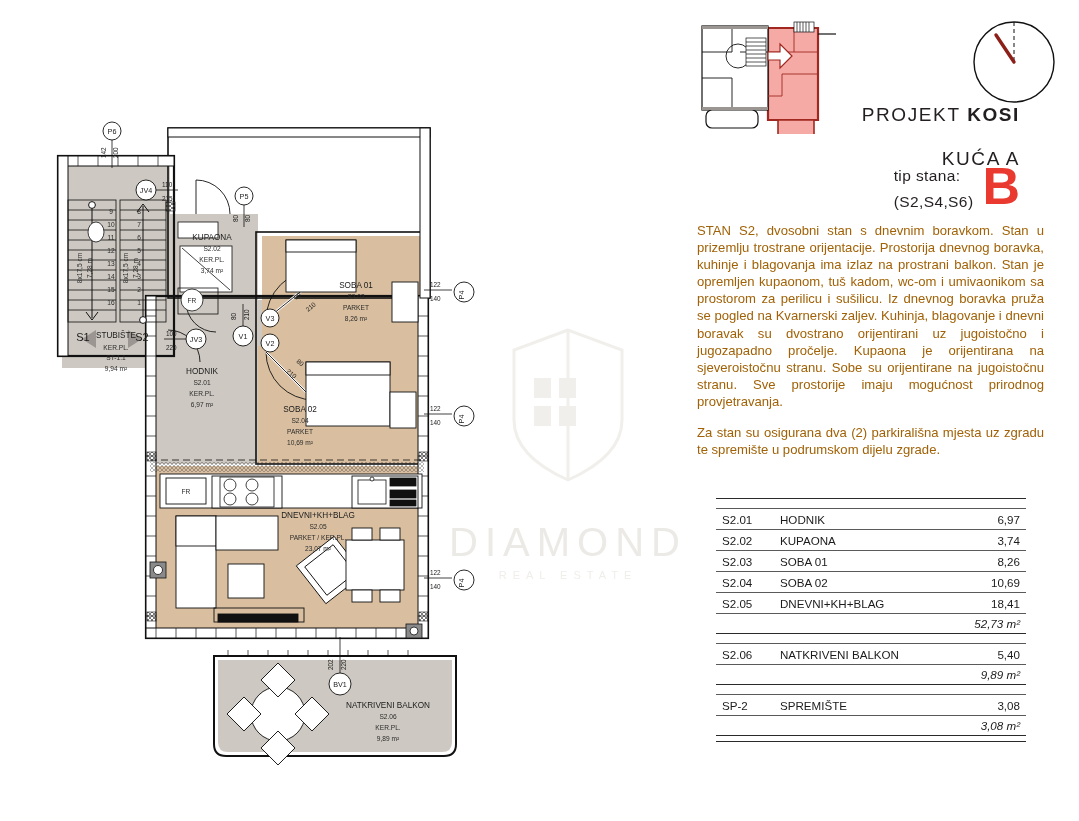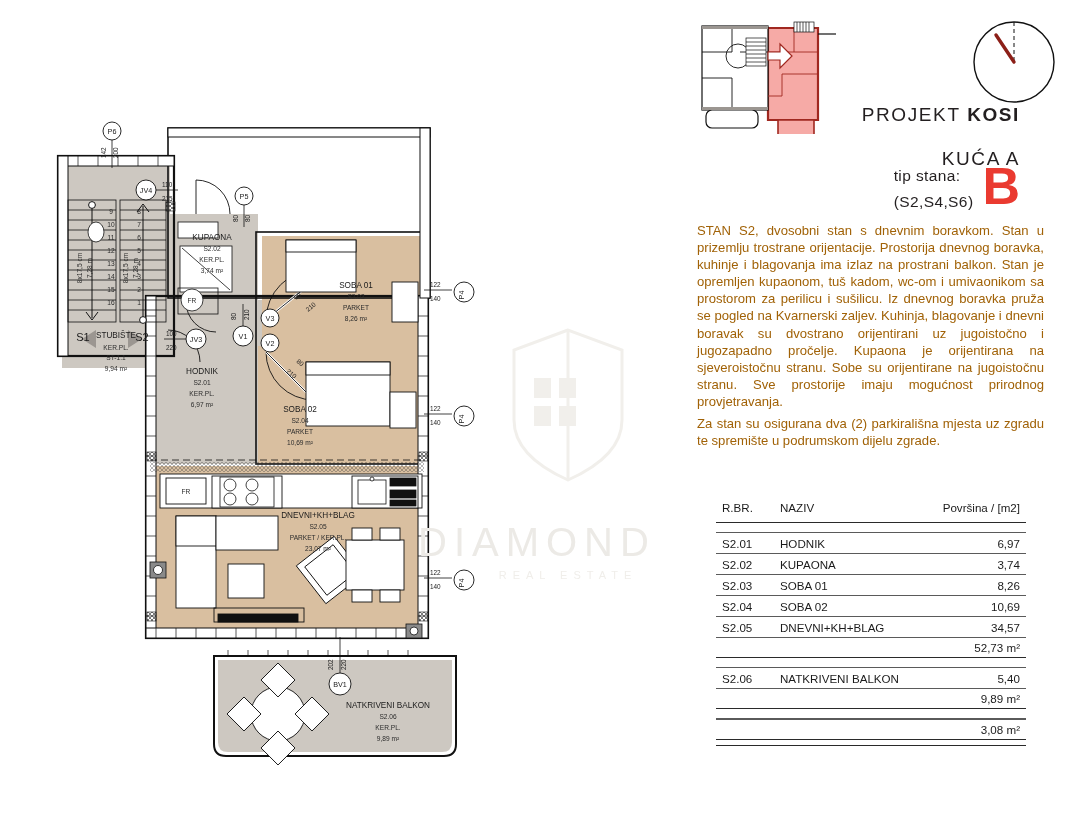--- a/index.html
+++ b/index.html
@@ -28,43 +28,43 @@
   .tip-left{padding-top:4px;}
   .tip-label{font-size:15.5px;color:#231f20;letter-spacing:.4px;}
   .tip-codes{font-size:15.5px;color:#231f20;letter-spacing:.4px;margin-top:8px;}
   .tip-B{font-size:52px;line-height:42px;font-weight:bold;color:#ea3a30;
          margin-left:9px;padding-top:2px;}
 
   
   #desc{left:697px;top:222px;width:347px;font-size:13.1px;line-height:17.1px;
         text-align:justify;color:#a16207;}
   #desc p{margin:0;}
-  #desc p.second{margin-top:5px;text-align:justify;}
+  #desc p.second{margin-top:14px;text-align:justify;}
 
   
   #tbl{left:716px;top:498px;width:310px;font-size:11.6px;color:#1b1b1b;}
   #tbl table{border-collapse:collapse;width:100%;}
   #tbl td,#tbl th{padding:0;font-weight:normal;text-align:left;
                   font-size:11.6px;line-height:15px;}
   .c-rb{width:58px;padding-left:6px!important;}
   .c-nm{width:auto;}
   .c-ar{text-align:right!important;padding-right:6px!important;}
   .hdr td{padding-bottom:7px!important;padding-top:2px!important;font-size:12px;}
   .rule td{border-bottom:1.1px solid #2a2a2a;height:0;line-height:0;font-size:0;}
   .rule-thin td{border-bottom:.8px solid #5a5a5a;height:0;line-height:0;font-size:0;}
   .gap td{height:9px;}
   .gap-s td{height:5px;}
-  .sum td{font-weight:bold;padding-top:2px!important;padding-bottom:2px!important;}
+  .sum td{font-weight:bold;padding-top:2px!important;padding-bottom:2px!important;font-style:italic;}
   .row td{padding-top:2.5px!important;padding-bottom:2.5px!important;}
 
   
   #watermark{left:418px;top:316px;width:300px;height:200px;opacity:1;
              pointer-events:none;}
   .wm-text{font-size:40px;letter-spacing:7px;color:#eceae6;font-weight:normal;
-           text-align:left;}
+           text-align:center;}
   .wm-sub{font-size:11px;letter-spacing:6px;color:#f0eeea;text-align:center;
           margin-top:4px;}
 
   
   #plan{left:0;top:0;width:700px;height:821px;}
   .plan-svg{display:block;}
 
   .rl{font-size:8.2px;fill:#1b1b1b;font-family:"Liberation Sans",sans-serif;}
   .rl-s{font-size:6.6px;fill:#2b2b2b;}
   .dim{font-size:6.4px;fill:#222;}
@@ -533,25 +533,20 @@
 </div>
 
 <div class="abs" id="desc">
   <p>STAN S2, dvosobni stan s dnevnim boravkom. Stan u prizemlju trostrane orijentacije. Prostorija dnevnog boravka, kuhinje i blagovanja ima izlaz na prostrani balkon. Stan je opremljen kupaonom, tuš kadom, wc-om i umivaonikom sa prostorom za perilicu i sušilicu. Iz dnevnog boravka pruža se pogled na Kvarnerski zaljev. Kuhinja, blagovanje i dnevni boravak su dvostrano orijentirani uz jugoistočno i jugozapadno pročelje. Kupaona je orijentirana na sjeveroistočnu stranu. Sobe su orijentirane na jugoistočnu stranu. Sve prostorije imaju mogućnost prirodnog provjetravanja.</p>
   <p class="second">Za stan su osigurana dva (2) parkirališna mjesta uz zgradu te spremište u podrumskom dijelu zgrade.</p>
 </div>
 
 <div class="abs" id="tbl">
   <table>
     <tbody>
-      <tr class="hdr">
-        <td class="c-rb">R.BR.</td>
-        <td class="c-nm">NAZIV</td>
-        <td class="c-ar">Površina / [m2]</td>
-      </tr>
       <tr class="rule">
           <td colspan="3"></td>
         </tr>
       <tr class="gap">
           <td colspan="3"></td>
         </tr>
       <tr class="rule-thin">
           <td colspan="3"></td>
         </tr>
 
@@ -583,21 +578,21 @@
         <td class="c-rb">S2.04</td>
         <td class="c-nm">SOBA 02</td>
         <td class="c-ar">10,69</td>
       </tr>
       <tr class="rule-thin">
           <td colspan="3"></td>
         </tr>
       <tr class="row">
         <td class="c-rb">S2.05</td>
         <td class="c-nm">DNEVNI+KH+BLAG</td>
-        <td class="c-ar">34,57</td>
+        <td class="c-ar">18,41</td>
       </tr>
       <tr class="rule-thin">
           <td colspan="3"></td>
         </tr>
       <tr class="sum">
         <td class="c-rb"></td>
           <td class="c-nm"></td>
         <td class="c-ar">52,73 m²</td>
       </tr>
       <tr class="rule">
@@ -626,20 +621,25 @@
       <tr class="rule">
           <td colspan="3"></td>
         </tr>
 
       <tr class="gap">
           <td colspan="3"></td>
         </tr>
       <tr class="rule-thin">
           <td colspan="3"></td>
         </tr>
+      <tr class="row">
+        <td class="c-rb">SP-2</td>
+        <td class="c-nm">SPREMIŠTE</td>
+        <td class="c-ar">3,08</td>
+      </tr>
       <tr class="rule-thin">
           <td colspan="3"></td>
         </tr>
       <tr class="sum">
         <td class="c-rb"></td>
           <td class="c-nm"></td>
         <td class="c-ar">3,08 m²</td>
       </tr>
       <tr class="rule">
           <td colspan="3"></td>

